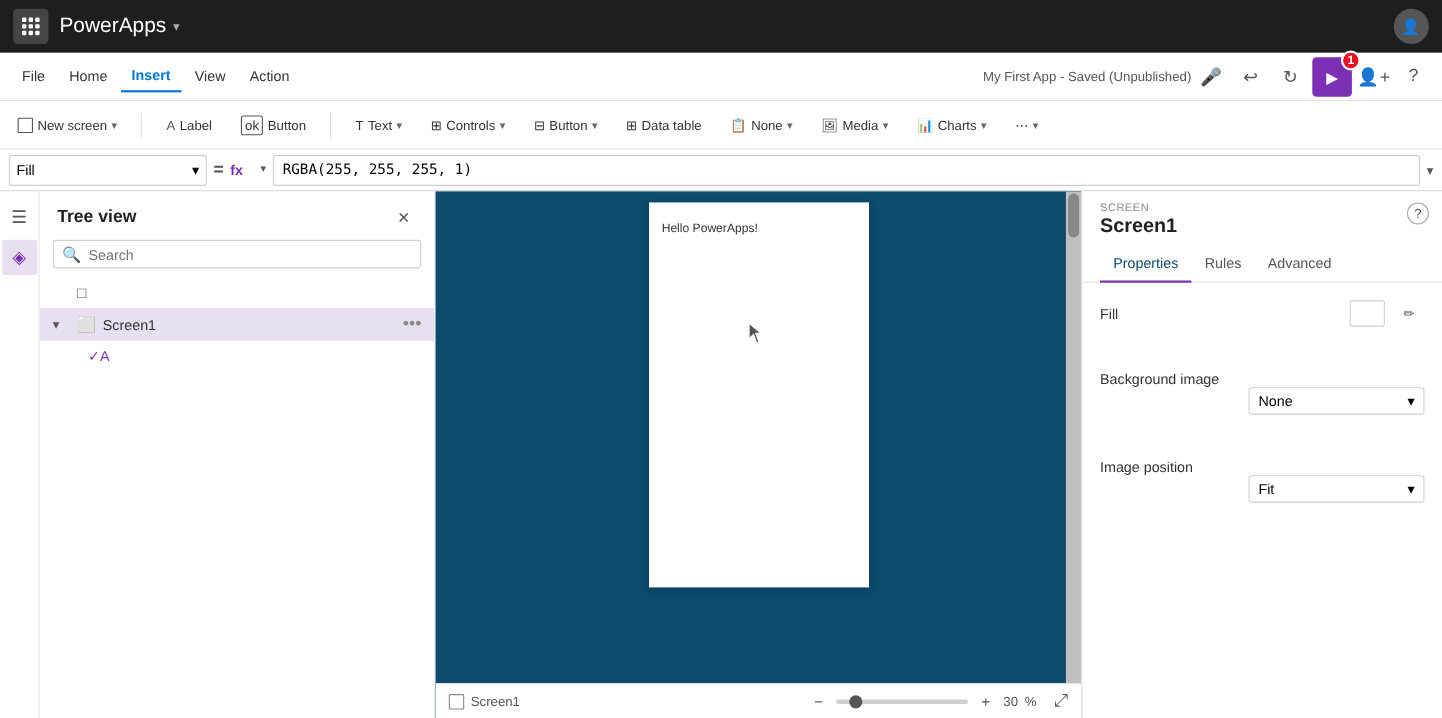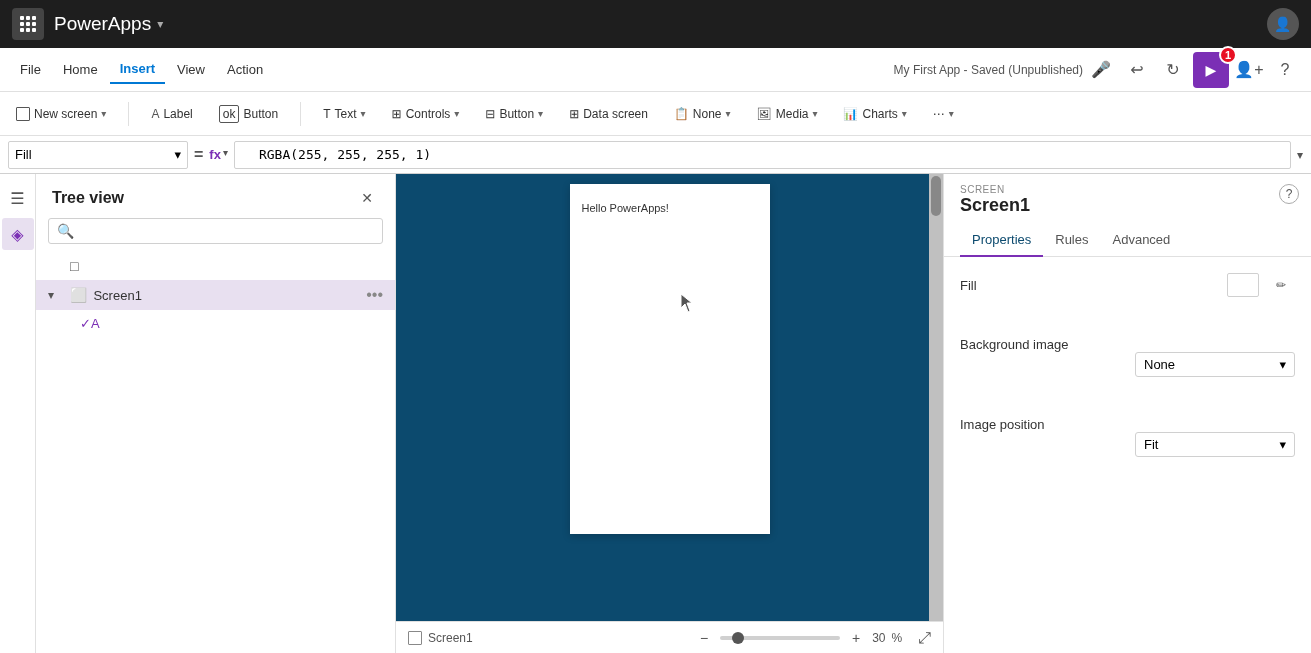--- a/index.html
+++ b/index.html
@@ -121,21 +121,21 @@
       cursor: pointer;
     }
     .formula-eq { font-size: 16px; color: #555; font-weight: bold; }
     .formula-fx { font-size: 13px; color: #7b2fb5; font-weight: bold; }
     .formula-input {
       flex: 1;
       border: 1px solid #d0d0d0;
       border-radius: 2px;
       height: 28px;
       font-size: 13px;
-      padding: 0 24px;
+      padding: 0 8px;
       font-family: 'Consolas', monospace;
       color: #000;
     }
 
     
     .main-area {
       display: flex;
       height: calc(653px - 48px - 44px - 44px - 38px);
     }
 
@@ -279,21 +279,21 @@
       background: #555;
       border-radius: 50%;
       cursor: pointer;
     }
     .canvas-screen-name { font-size: 12px; color: #555; display: flex; align-items: center; gap: 6px; }
     .screen-icon { width: 14px; height: 14px; border: 1px solid #888; display: inline-block; border-radius: 1px; }
     .expand-btn { cursor: pointer; color: #555; font-size: 16px; }
 
     
     .right-panel {
-      width: 368px;
+      width: 328px;
       background: white;
       border-left: 1px solid #e0e0e0;
       display: flex;
       flex-direction: column;
     }
     .right-panel-header {
       padding: 10px 16px 0;
     }
     .screen-label-sm { font-size: 10px; color: #888; text-transform: uppercase; letter-spacing: 0.5px; }
     .screen-name-lg { font-size: 18px; font-weight: 600; color: #222; }
@@ -439,21 +439,21 @@
     <span>Controls</span>
     <span class="chevron">▾</span>
   </button>
   <button class="insert-btn">
     <span>⊟</span>
     <span>Button</span>
     <span class="chevron">▾</span>
   </button>
   <button class="insert-btn">
     <span>⊞</span>
-    <span>Data screen</span>
+    <span>Data table</span>
   </button>
   <button class="insert-btn">
     <span>📋</span>
     <span>None</span>
     <span class="chevron">▾</span>
   </button>
   <button class="insert-btn">
     <span>🖼</span>
     <span>Media</span>
     <span class="chevron">▾</span>
@@ -468,21 +468,21 @@
     <span class="chevron">▾</span>
   </button>
 </div>
 
 <div class="formula-bar">
   <div class="formula-dropdown">
     <span>Fill</span>
     <span>▾</span>
   </div>
   <span class="formula-eq">=</span>
-  <span style="display:flex;align-items:flex-start;gap:2px;">
+  <span style="display:flex;align-items:flex-start;gap:16px;">
     <span class="formula-fx">fx</span>
     <span style="font-size:10px;color:#555;">▾</span>
   </span>
   <input class="formula-input" type="text" value="RGBA(255, 255, 255, 1)" style="">
   <span style="font-size:12px;color:#555;">▾</span>
 </div>
 
 <div class="main-area">
 
   <div class="left-sidebar">
@@ -496,20 +496,21 @@
 
   <div class="tree-panel">
     <div class="tree-header">
       <span class="tree-title">Tree view</span>
       <button class="tree-close-btn">
         <span>✕</span>
       </button>
     </div>
     <div class="tree-search">
       <span class="tree-search-icon">🔍</span>
+      <input type="text" placeholder="Search" style="">
     </div>
     <div class="tree-items">
 
       <div class="tree-item">
         <span style="width:16px;font-size:12px;color:#888;"></span>
         <span class="tree-item-icon">□</span>
       </div>
 
       <div class="tree-item selected">
         <span style="width:16px;font-size:12px;color:#555;">▾</span>

